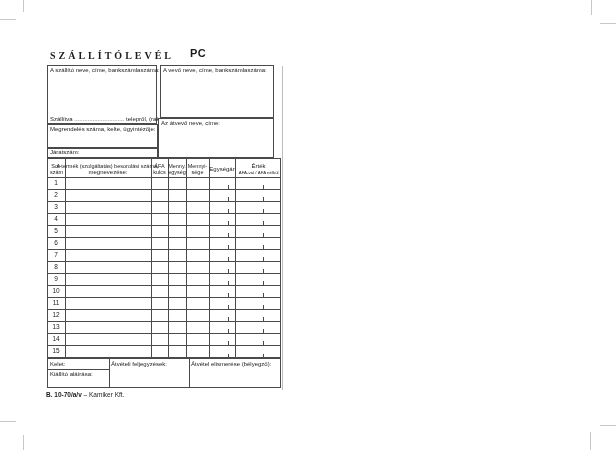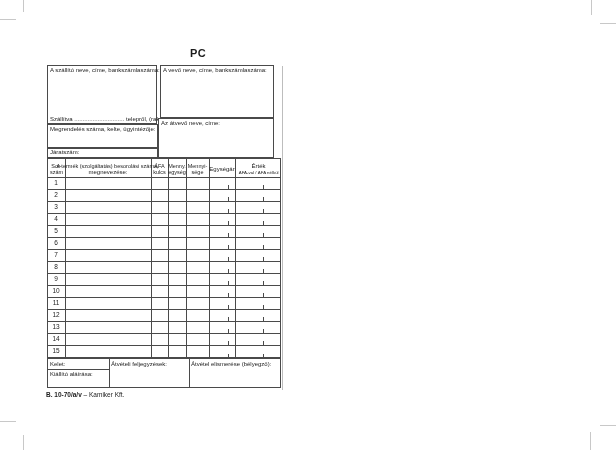--- a/index.html
+++ b/index.html
@@ -58,20 +58,21 @@
   <div class="mark" style="left:0;top:19px;width:16px;height:1px;"></div>
   <div class="mark" style="left:591px;top:0;width:1px;height:15px;"></div>
   <div class="mark" style="left:600px;top:23px;width:16px;height:1px;"></div>
   <div class="mark" style="left:0;top:421px;width:16px;height:1px;"></div>
   <div class="mark" style="left:23px;top:435px;width:1px;height:15px;"></div>
   <div class="mark" style="left:600px;top:425px;width:16px;height:1px;"></div>
   <div class="mark" style="left:590px;top:432px;width:1px;height:18px;"></div>
 
   <div class="shadow-line"></div>
 
+  <div class="abs form-title" style="left:50px;top:50px;">SZÁLLÍTÓLEVÉL</div>
   <div class="abs form-code" style="left:190px;top:47px;">PC</div>
 
   <div class="box" style="left:47px;top:65px;width:110px;height:59px;">
     <div class="box-label">A szállító neve, címe, bankszámlaszáma:</div>
     <div class="shipped-line">
       <span>Szállítva</span>
       <span>..............................</span>
       <span>telepről, (raktárból)</span>
     </div>
   </div>

